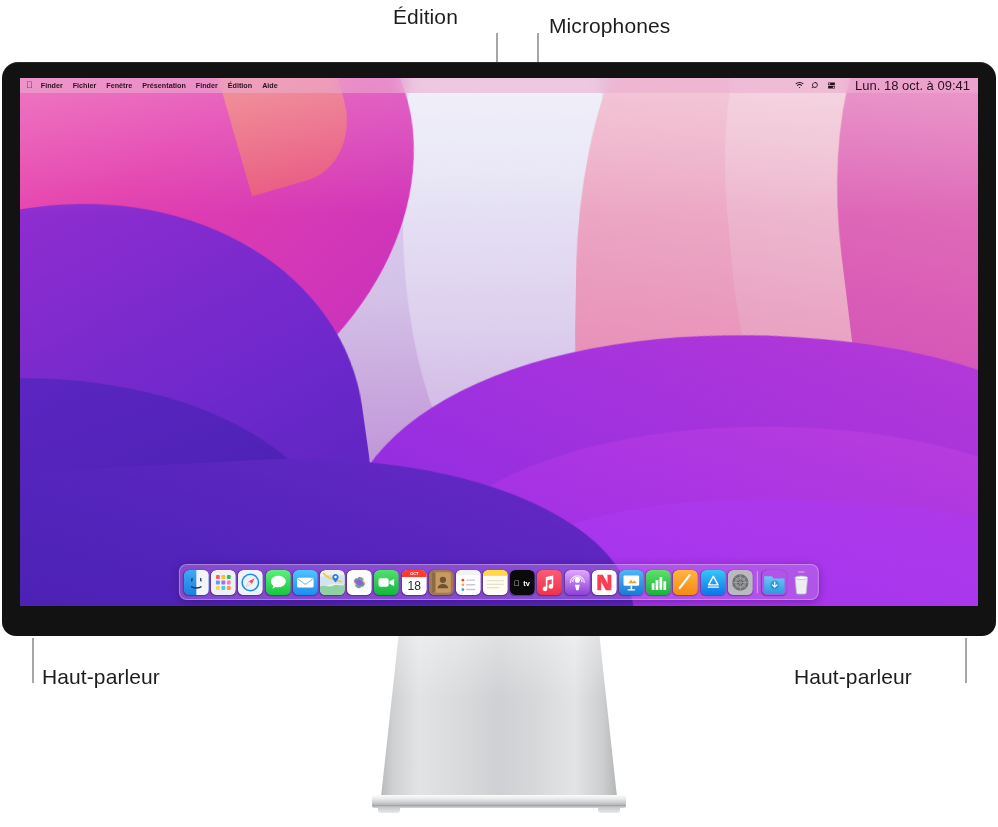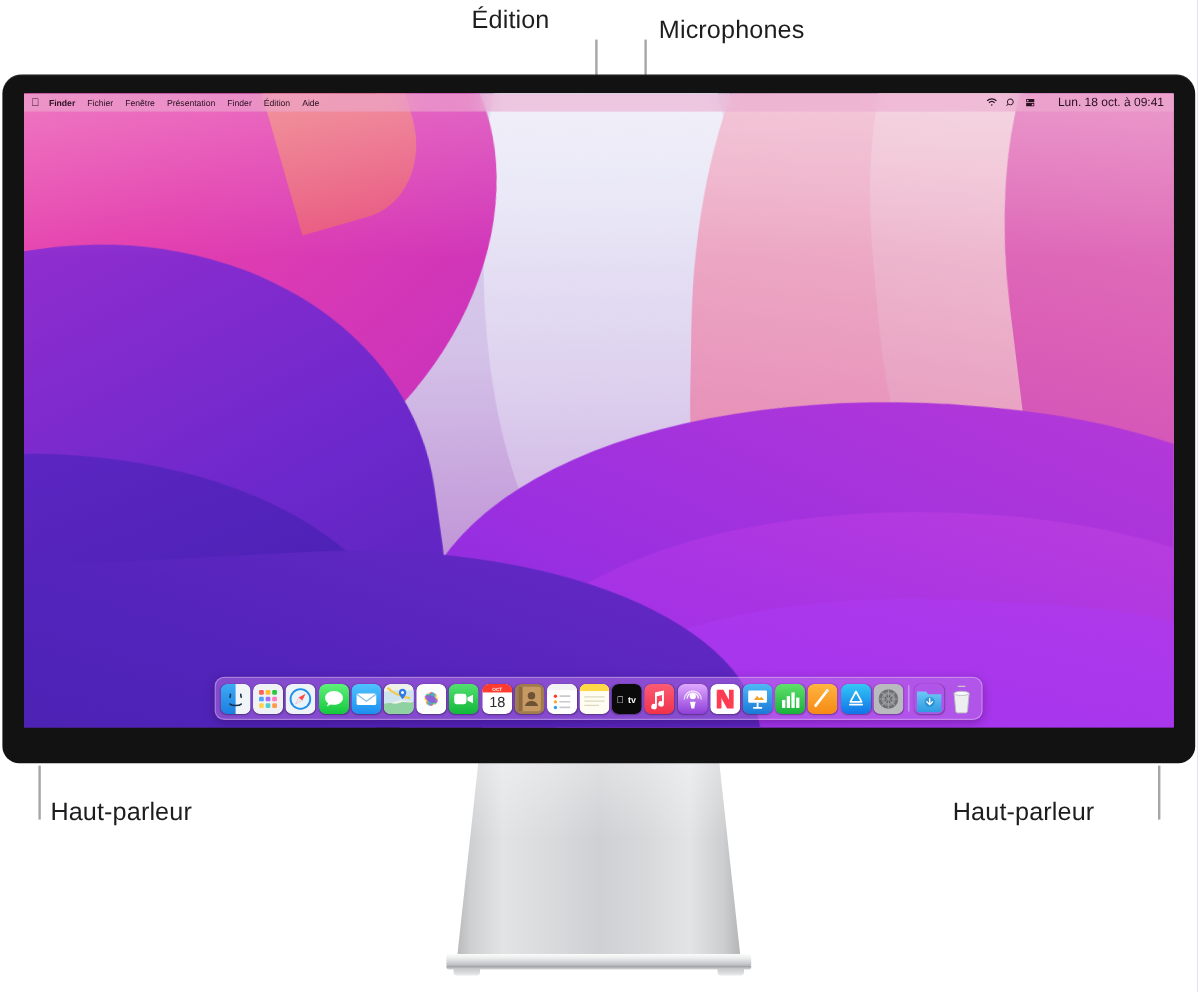--- a/index.html
+++ b/index.html
@@ -187,26 +187,27 @@
     z-index: 5;
   }
   .mb-left { display: flex; align-items: center; gap: 10px; }
   .mb-right { margin-left: auto; display: flex; align-items: center; gap: 7px; padding-right: 2px;}
   .mb-item {
     font-size: 7.2px;
     color: #2a1020;
     line-height: 1;
     white-space: nowrap;
     font-family: "Liberation Sans", sans-serif;
+    font-weight: bold;
   }
   .mb-item.bold { font-weight: bold; }
   .mb-apple { font-size: 9px; color: #2a1020; line-height: 1; margin-right: -2px; }
   .mb-icn { width: 9px; height: 9px; display: block; }
   .mb-icn svg { width: 100%; height: 100%; display: block; fill: #2a1020; }
-  .mb-clock { font-size: 10px; color: #2a1020; white-space: nowrap; margin-left: 12px; }
+  .mb-clock { font-size: 13px; color: #2a1020; white-space: nowrap; margin-left: 12px; }
 
   
   #dock {
     position: absolute;
     left: 50%;
     transform: translateX(-50%);
     bottom: 6px;
     height: 30px;
     display: flex;
     align-items: center;

